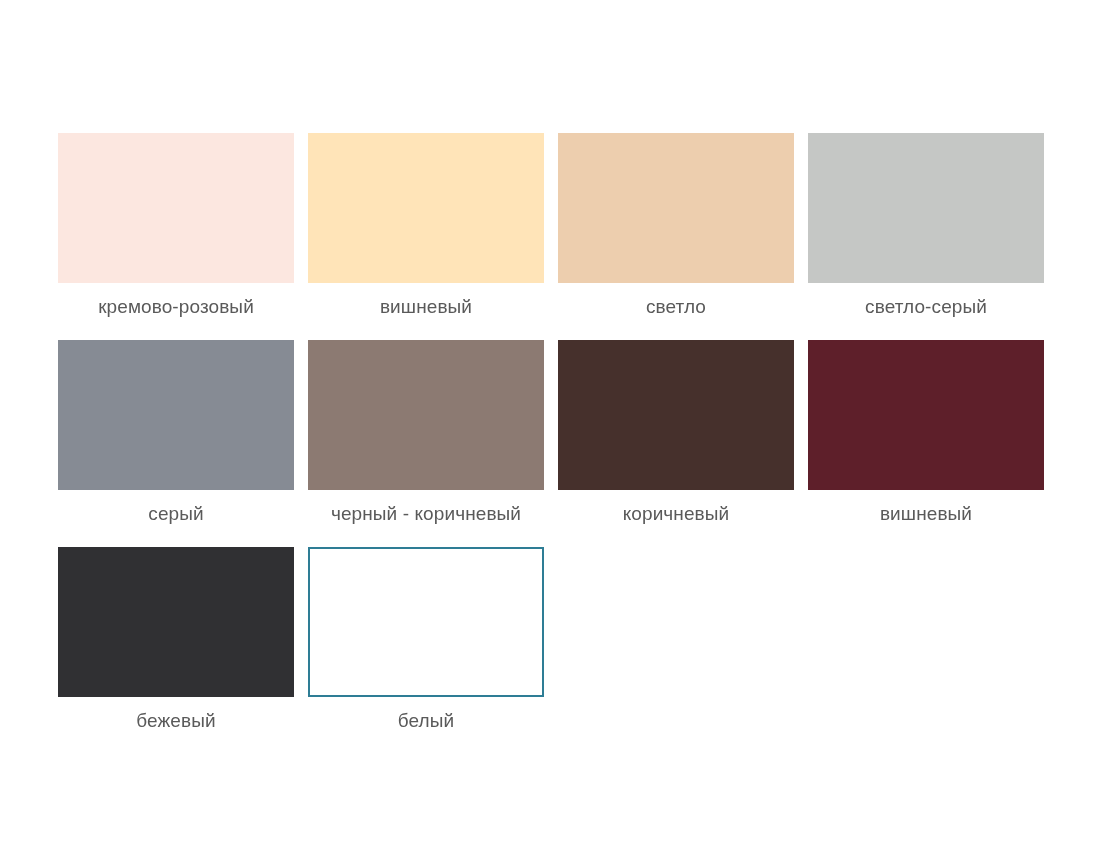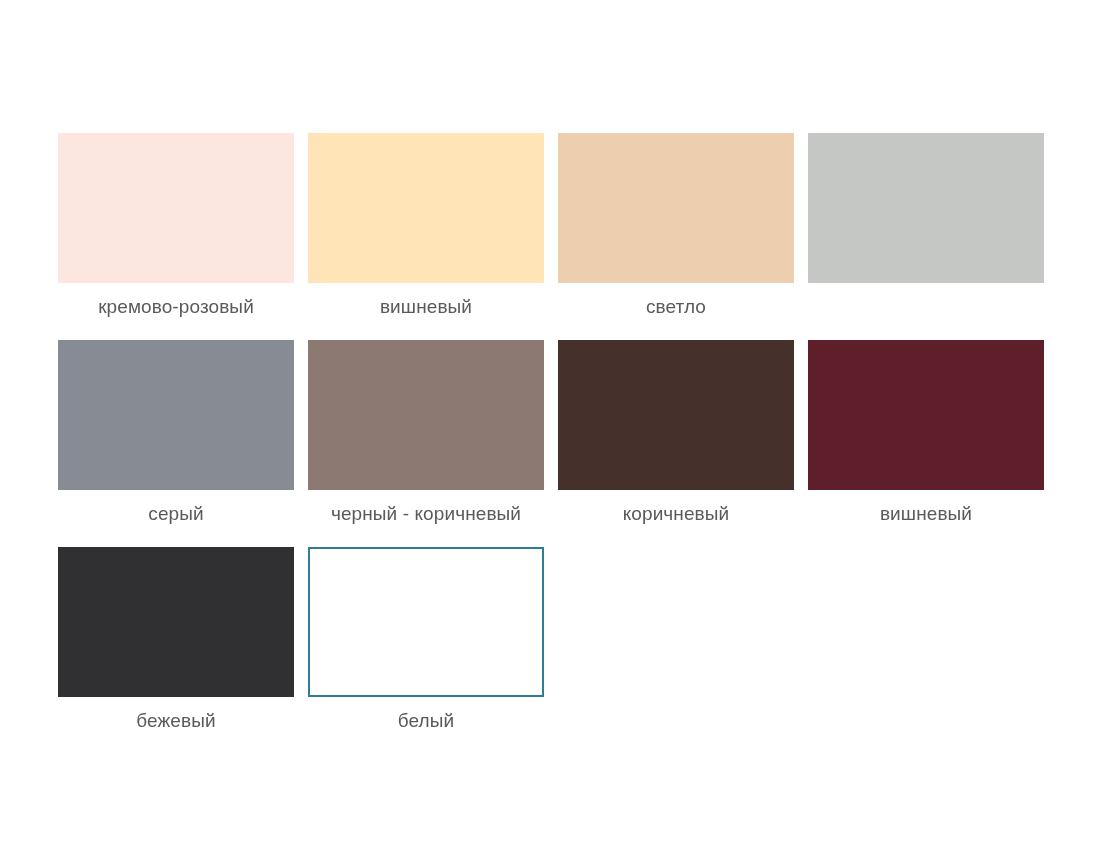--- a/index.html
+++ b/index.html
@@ -70,20 +70,21 @@
       <div class="swatch-cell">
         <div class="swatch-chip" style="background-color: rgb(255, 228, 184);"></div>
         <div class="swatch-label">вишневый</div>
       </div>
       <div class="swatch-cell">
         <div class="swatch-chip" style="background-color: rgb(237, 206, 174);"></div>
         <div class="swatch-label">светло</div>
       </div>
       <div class="swatch-cell">
         <div class="swatch-chip" style="background-color: rgb(197, 199, 197);"></div>
+        <div class="swatch-label">светло-серый</div>
       </div>
     </div>
     <div class="swatch-row">
       <div class="swatch-cell">
         <div class="swatch-chip" style="background-color: rgb(134, 139, 148);"></div>
         <div class="swatch-label">серый</div>
       </div>
       <div class="swatch-cell">
         <div class="swatch-chip" style="background-color: rgb(140, 122, 114);"></div>
         <div class="swatch-label">черный - коричневый</div>

